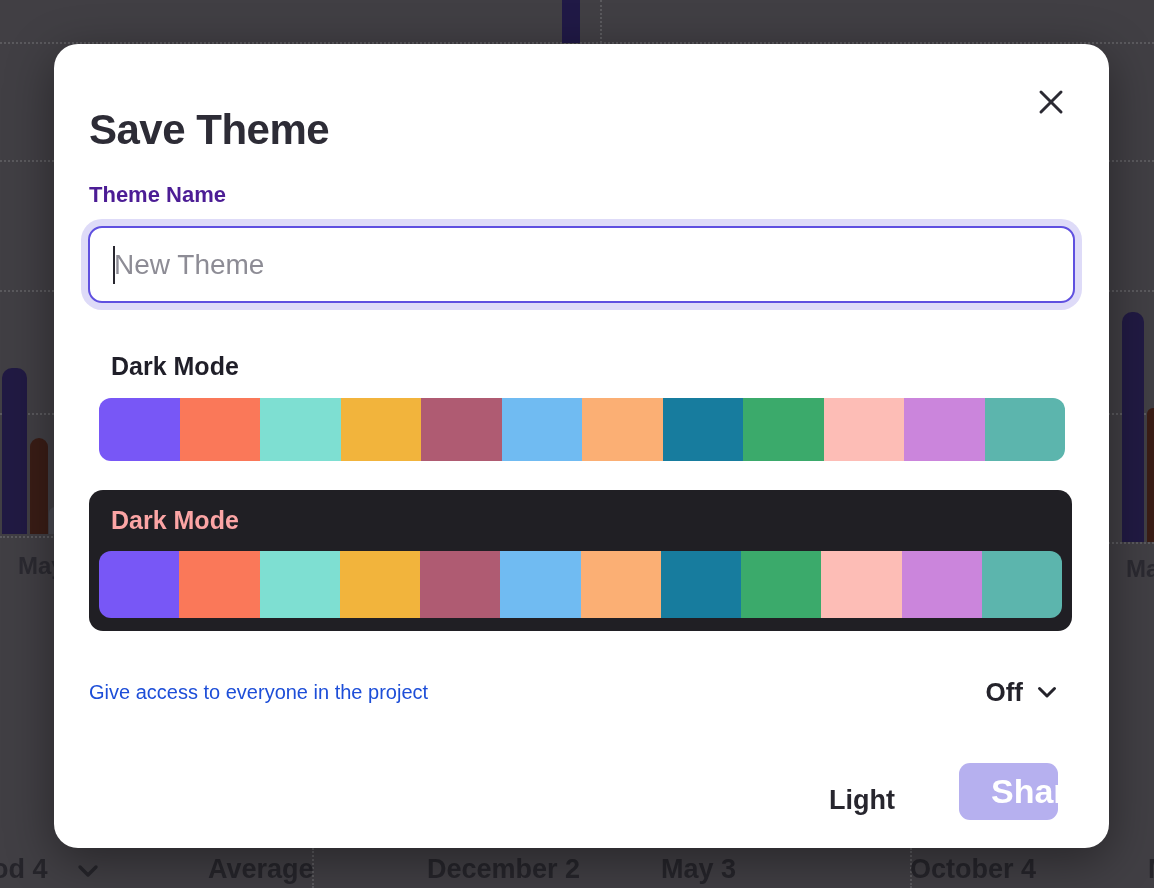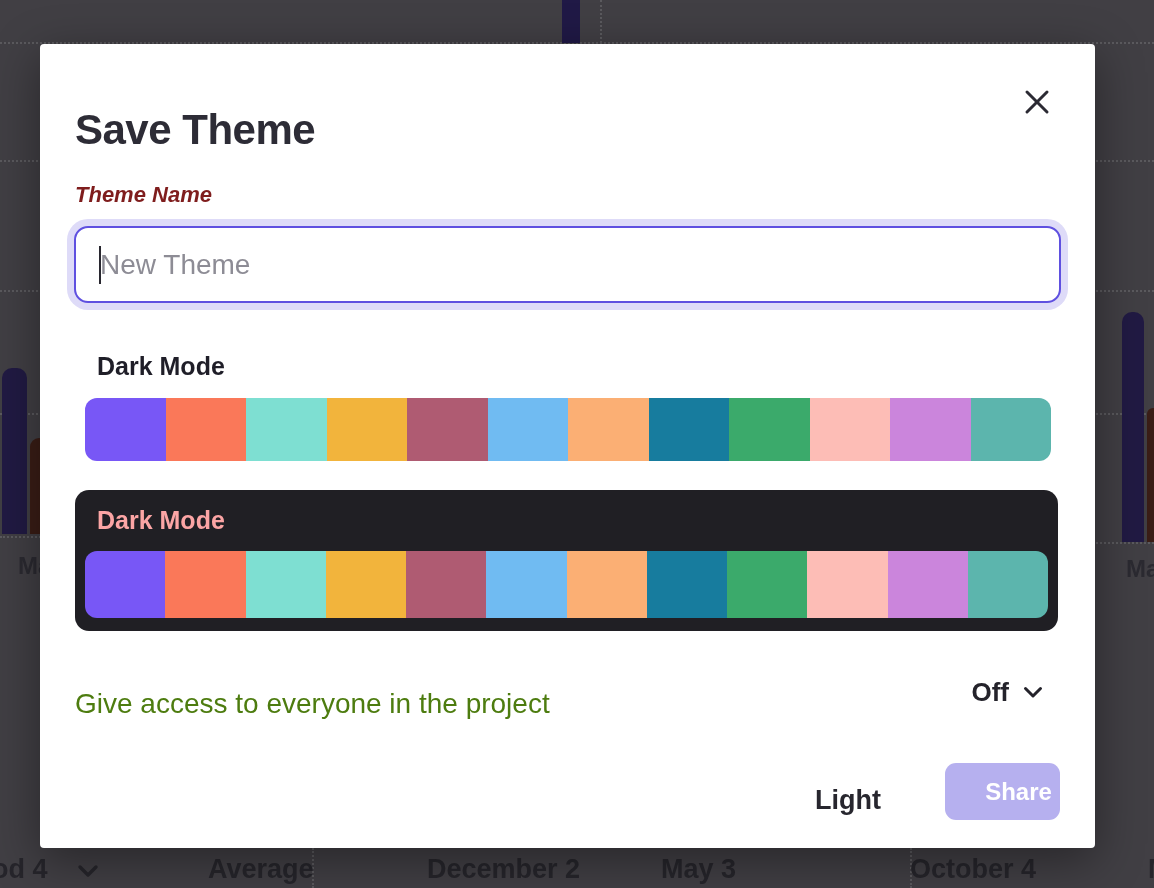--- a/index.html
+++ b/index.html
@@ -10,54 +10,54 @@
   
   .hgrid { position:absolute; left:0; width:1154px; border-top:2px dotted #5b5a5e; height:0; }
   .vgrid { position:absolute; width:0; border-left:2px dotted #5b5a5e; }
   .bar { position:absolute; }
   .rt { border-radius:10px 10px 0 0; }
   .axis-label { position:absolute; color:#2b2a31; font-size:24px; font-weight:600; }
   .bottom-label { position:absolute; top:854px; color:#26252b; font-size:27px; font-weight:700; white-space:nowrap; }
   .chev { display:inline-block; }
 
   
-  .modal { position:absolute; left:40px; top:44px; width:1055px; height:804px;
-           background:#ffffff; border-radius:4px; box-shadow:0 12px 48px rgba(0,0,0,.4); }
+  .modal { position:absolute; left:54px; top:44px; width:1055px; height:804px;
+           background:#ffffff; border-radius:24px; box-shadow:0 12px 48px rgba(0,0,0,.4); }
   .modal-title { position:absolute; left:35px; top:62px; font-size:42px; font-weight:700;
                  color:#2d2c36; letter-spacing:-0.5px; }
   .close-btn { position:absolute; right:40px; top:40px; width:36px; height:36px; cursor:pointer;
                display:flex; align-items:center; justify-content:center; }
-  .field-label { position:absolute; left:35px; top:138px; font-size:22px; font-weight:700; color:#7f1d1d;font-style:italic; }
+  .field-label { position:absolute; left:35px; top:138px; font-size:22px; font-weight:700; color:#4c1d95; }
   .name-input { position:absolute; left:34px; top:182px; width:987px; height:77px;
                 border:2px solid #5f50e0; border-radius:14px; box-shadow:0 0 0 7px #dedbf8;
                 font-family:"Liberation Sans", sans-serif; font-size:28px; color:#2d2c36;
                 padding:0 24px; outline:none; }
   .name-input::placeholder { color:#8d8c95; opacity:1; }
   .caret { position:absolute; left:59px; top:202px; width:2px; height:38px; background:#28272f; }
 
   .section-label { font-size:25px; font-weight:700; color:#1f1e28; }
   .light-label { position:absolute; left:57px; top:308px; }
   .palette { position:absolute; display:flex; overflow:hidden; border-radius:12px; }
   .palette-light { left:45px; top:354px; width:966px; height:63px; }
   .swatch { flex:1 1 0; height:100%; }
 
   .dark-card { position:absolute; left:35px; top:446px; width:983px; height:141px;
                background:#201f24; border-radius:14px; }
   .dark-label { position:absolute; left:22px; top:16px; color:#fca5a5; }
   .palette-dark { left:10px; top:61px; width:963px; height:67px; }
 
-  .access-label { position:absolute; left:35px; top:637px; font-size:28px; font-weight:500; color:#4d7c0f;margin-top:7px; }
+  .access-label { position:absolute; left:35px; top:637px; font-size:20px; font-weight:500; color:#1d4ed8; }
   .access-select { position:absolute; right:52px; top:633px; display:flex; align-items:center; gap:14px; cursor:pointer; }
   .access-value { font-size:26px; font-weight:700; color:#24232b; }
 
   .cancel-btn { position:absolute; left:775px; top:731px; font-size:27px; font-weight:700;
                 color:#27262e; background:none; border:none; cursor:pointer; padding:10px 0;
                 font-family:"Liberation Sans", sans-serif; }
-  .share-btn { position:absolute; left:905px; top:719px; width:115px; height:57px;
-               background:#b6b0ef; color:#ffffff; font-size:24px; font-weight:700;
+  .share-btn { position:absolute; left:905px; top:719px; width:99px; height:57px;
+               background:#b6b0ef; color:#ffffff; font-size:34px; font-weight:700;
                border:none; border-radius:11px; font-family:"Liberation Sans", sans-serif; cursor:pointer;padding-left:32px; }
 </style>
 </head>
 <body>
 
 <div class="stage">
 
   <div class="hgrid" style="top:42px"></div>
   <div class="hgrid" style="top:160px"></div>
   <div class="hgrid" style="top:290px"></div>

